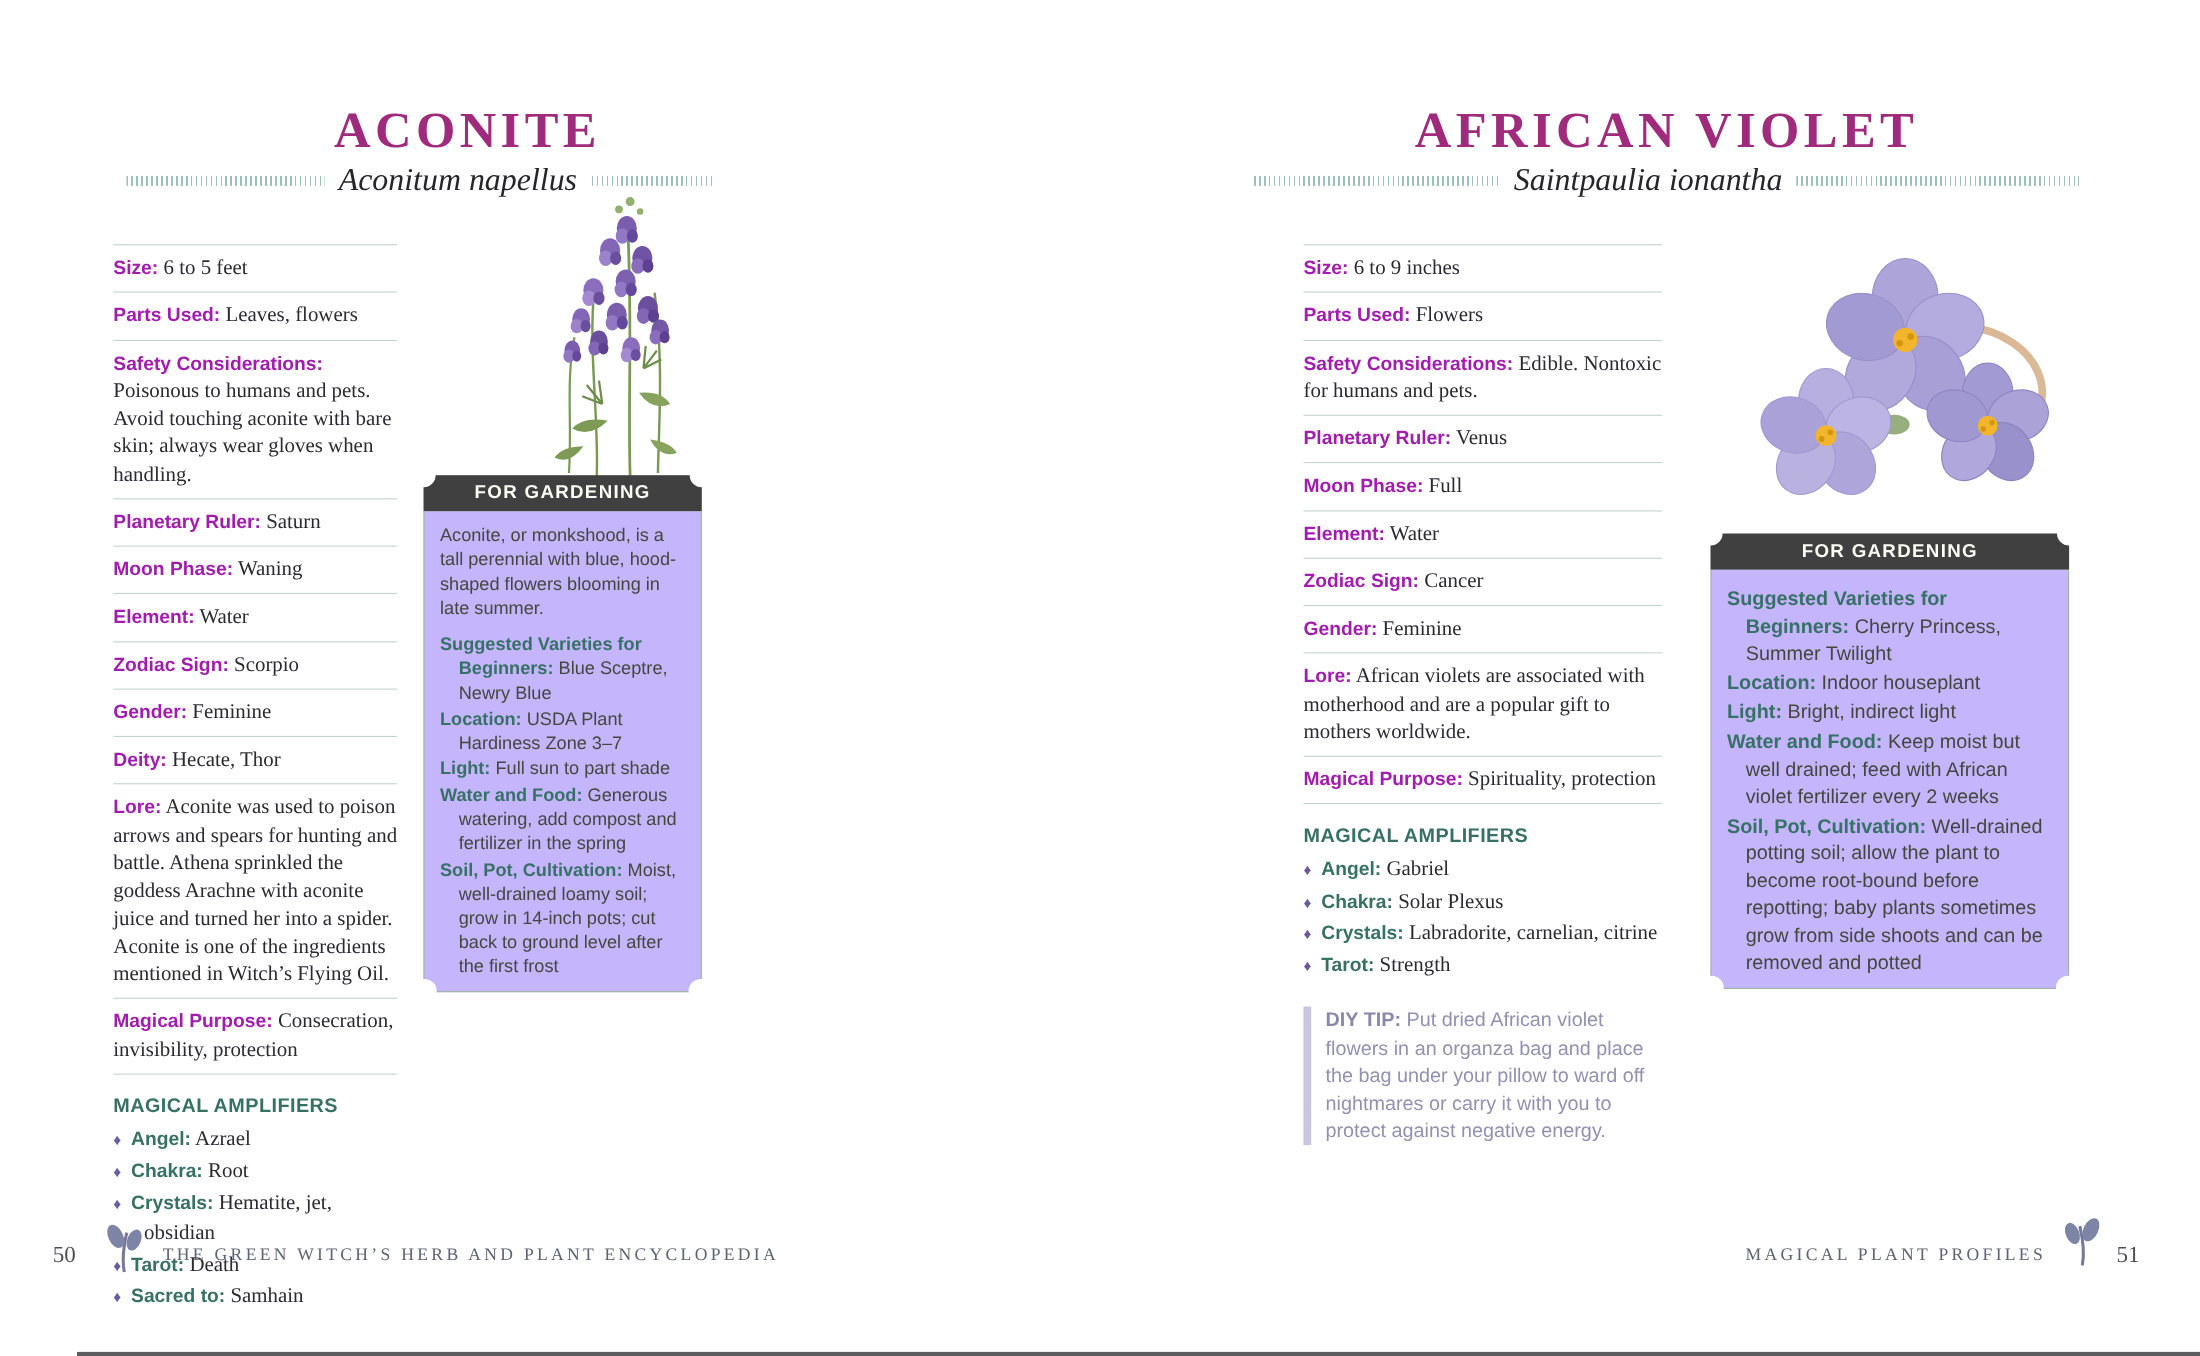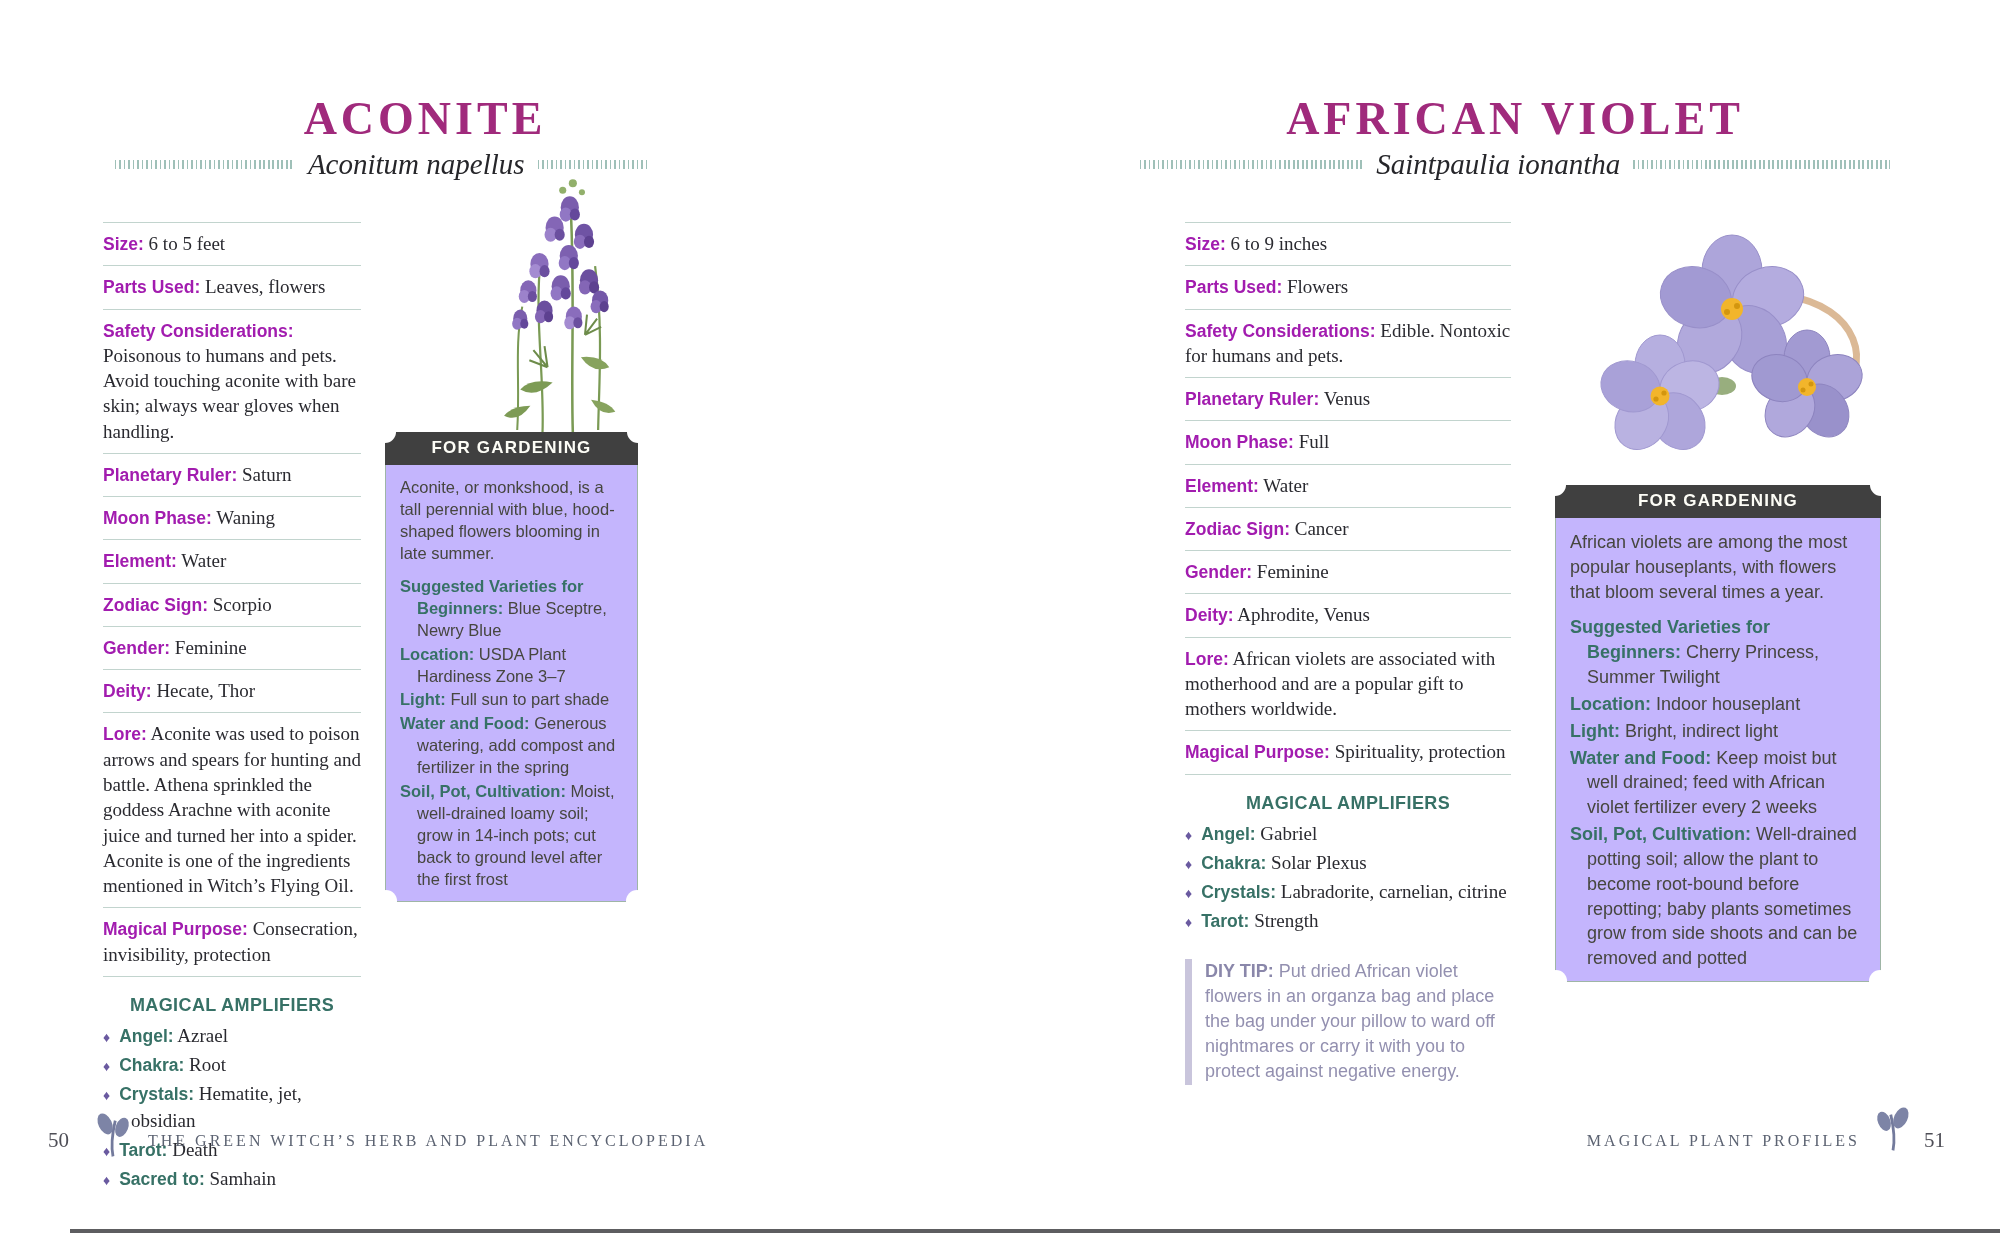--- a/index.html
+++ b/index.html
@@ -15,21 +15,21 @@
      background:repeating-linear-gradient(90deg,#9fc0b8 0px,#9fc0b8 1.5px,transparent 1.5px,transparent 4.5px);}
 
   
   .attr-col{position:absolute;}
   .attr-row{padding:8px 0 9px;border-top:1.5px solid #c2d4ce;font-size:19px;line-height:1.33;}
   .attr-row.attr-last{border-bottom:1.5px solid #c2d4ce;}
   .attr-label{font-family:"Liberation Sans",sans-serif;font-weight:bold;font-size:17.5px;color:#a21caf;}
   .attr-value{color:#2a2a30;}
 
   .amp-heading{font-family:"Liberation Sans",sans-serif;font-weight:bold;font-size:18px;
-               letter-spacing:.4px;color:#377166;margin:18px 0 7px;text-align:center;}
+               letter-spacing:.4px;color:#377166;margin:18px 0 7px;}
   .amp-item{font-size:19px;line-height:1.38;padding-left:28px;text-indent:-28px;margin:3px 0;}
   .amp-diamond{font-family:"Liberation Sans",sans-serif;color:#6a5aa0;font-size:14px;margin-right:9px;}
   .amp-label{font-family:"Liberation Sans",sans-serif;font-weight:bold;font-size:17.5px;color:#377166;}
   .amp-value{color:#2a2a30;}
 
   .diy-tip{margin-top:24px;border-left:7px solid #c9c5dc;padding-left:13px;
            font-family:"Liberation Sans",sans-serif;font-size:18px;line-height:1.4;color:#9390b0;}
   .diy-label{font-weight:bold;color:#8a87aa;}
 
   
@@ -200,21 +200,20 @@
   <div class="attr-col" style="left:1185px;top:222px;width:326px;">
     <div>
       <div class="attr-row"><span class="attr-label">Size:</span> <span class="attr-value">6 to 9 inches</span></div>
       <div class="attr-row"><span class="attr-label">Parts Used:</span> <span class="attr-value">Flowers</span></div>
       <div class="attr-row"><span class="attr-label">Safety Considerations:</span> <span class="attr-value">Edible. Nontoxic for humans and pets.</span></div>
       <div class="attr-row"><span class="attr-label">Planetary Ruler:</span> <span class="attr-value">Venus</span></div>
       <div class="attr-row"><span class="attr-label">Moon Phase:</span> <span class="attr-value">Full</span></div>
       <div class="attr-row"><span class="attr-label">Element:</span> <span class="attr-value">Water</span></div>
       <div class="attr-row"><span class="attr-label">Zodiac Sign:</span> <span class="attr-value">Cancer</span></div>
       <div class="attr-row"><span class="attr-label">Gender:</span> <span class="attr-value">Feminine</span></div>
-      <div class="attr-row"><span class="attr-label">Deity:</span> <span class="attr-value">Aphrodite, Venus</span></div>
       <div class="attr-row"><span class="attr-label">Lore:</span> <span class="attr-value">African violets are associated with motherhood and are a popular gift to mothers worldwide.</span></div>
       <div class="attr-row attr-last"><span class="attr-label">Magical Purpose:</span> <span class="attr-value">Spirituality, protection</span></div>
     </div>
 
     <div>
       <div class="amp-heading">MAGICAL AMPLIFIERS</div>
       <div class="amp-item"><span class="amp-diamond">♦</span><span class="amp-label">Angel:</span> <span class="amp-value">Gabriel</span></div>
       <div class="amp-item"><span class="amp-diamond">♦</span><span class="amp-label">Chakra:</span> <span class="amp-value">Solar Plexus</span></div>
       <div class="amp-item"><span class="amp-diamond">♦</span><span class="amp-label">Crystals:</span> <span class="amp-value">Labradorite, carnelian, citrine</span></div>
       <div class="amp-item"><span class="amp-diamond">♦</span><span class="amp-label">Tarot:</span> <span class="amp-value">Strength</span></div>
@@ -260,21 +259,20 @@
         <circle cx="4" cy="-3" r="2.5" fill="#d3960f"></circle>
     </g>
   </svg>
 
   <div class="garden-box garden-large" style="left:1555px;top:485px;width:326px;">
     <div class="garden-header">
       <span>FOR GARDENING</span>
       <i class="notch tl"></i><i class="notch tr"></i>
     </div>
     <div class="garden-body">
-      <p class="garden-intro">African violets are among the most popular houseplants, with flowers that bloom several times a year.</p>
       <div class="garden-item"><span class="garden-label">Suggested Varieties for Beginners:</span> <span>Cherry Princess, Summer Twilight</span></div>
       <div class="garden-item"><span class="garden-label">Location:</span> <span>Indoor houseplant</span></div>
       <div class="garden-item"><span class="garden-label">Light:</span> <span>Bright, indirect light</span></div>
       <div class="garden-item"><span class="garden-label">Water and Food:</span> <span>Keep moist but well drained; feed with African violet fertilizer every 2 weeks</span></div>
       <div class="garden-item"><span class="garden-label">Soil, Pot, Cultivation:</span> <span>Well-drained potting soil; allow the plant to become root-bound before repotting; baby plants sometimes grow from side shoots and can be removed and potted</span></div>
       <i class="notch bl"></i>
         <i class="notch br"></i>
     </div>
   </div>
 

